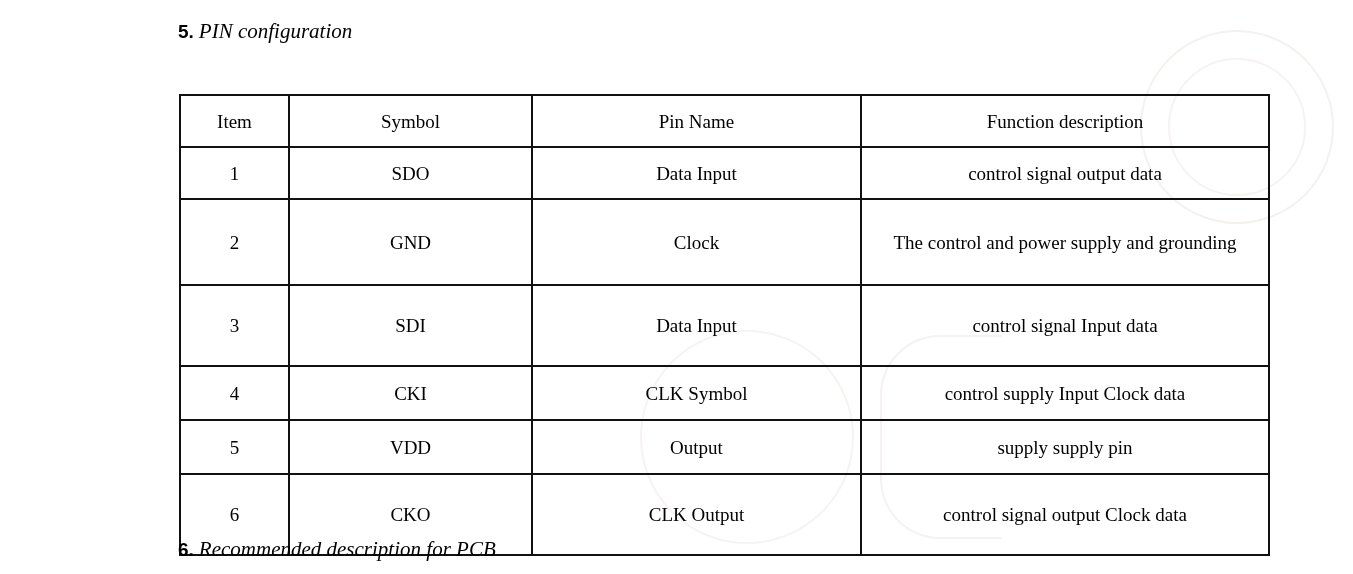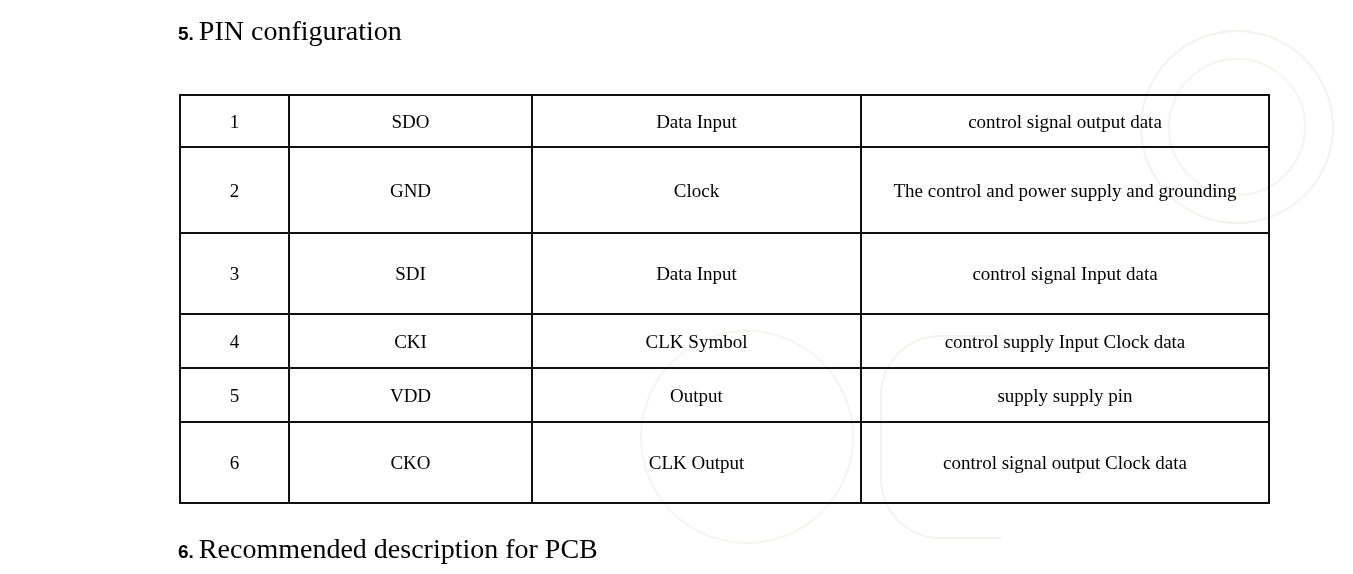--- a/index.html
+++ b/index.html
@@ -66,21 +66,22 @@
     white-space: nowrap;
     z-index: 2;
   }
   .section-heading .num {
     font-weight: bold;
     font-family: "Liberation Sans", "DejaVu Sans", sans-serif;
     font-size: 19px;
   }
   .section-heading .txt {
     font-family: "Liberation Serif", "DejaVu Serif", serif;
-    font-size: 28px;
+    font-size: 21px;
+    font-style: italic;
   }
   #heading-pin   { top: 18px; }
   #heading-pcb   { top: 536px; }
 
   
   .pin-table-wrap {
     position: absolute;
     left: 179px;
     top: 94px;
     width: 1089px;
@@ -129,20 +130,26 @@
 
 <div class="pin-table-wrap">
   <table class="pin-table">
     <colgroup>
       <col class="c-item">
       <col class="c-sym">
       <col class="c-pin">
       <col class="c-fun">
     </colgroup>
     <tbody>
+      <tr class="r-head">
+        <td>Item</td>
+        <td>Symbol</td>
+        <td>Pin Name</td>
+        <td>Function description</td>
+      </tr>
       <tr class="r-1">
         <td>1</td>
         <td>SDO</td>
         <td>Data Input</td>
         <td>control signal output data</td>
       </tr>
       <tr class="r-2">
         <td>2</td>
         <td>GND</td>
         <td>Clock</td>

